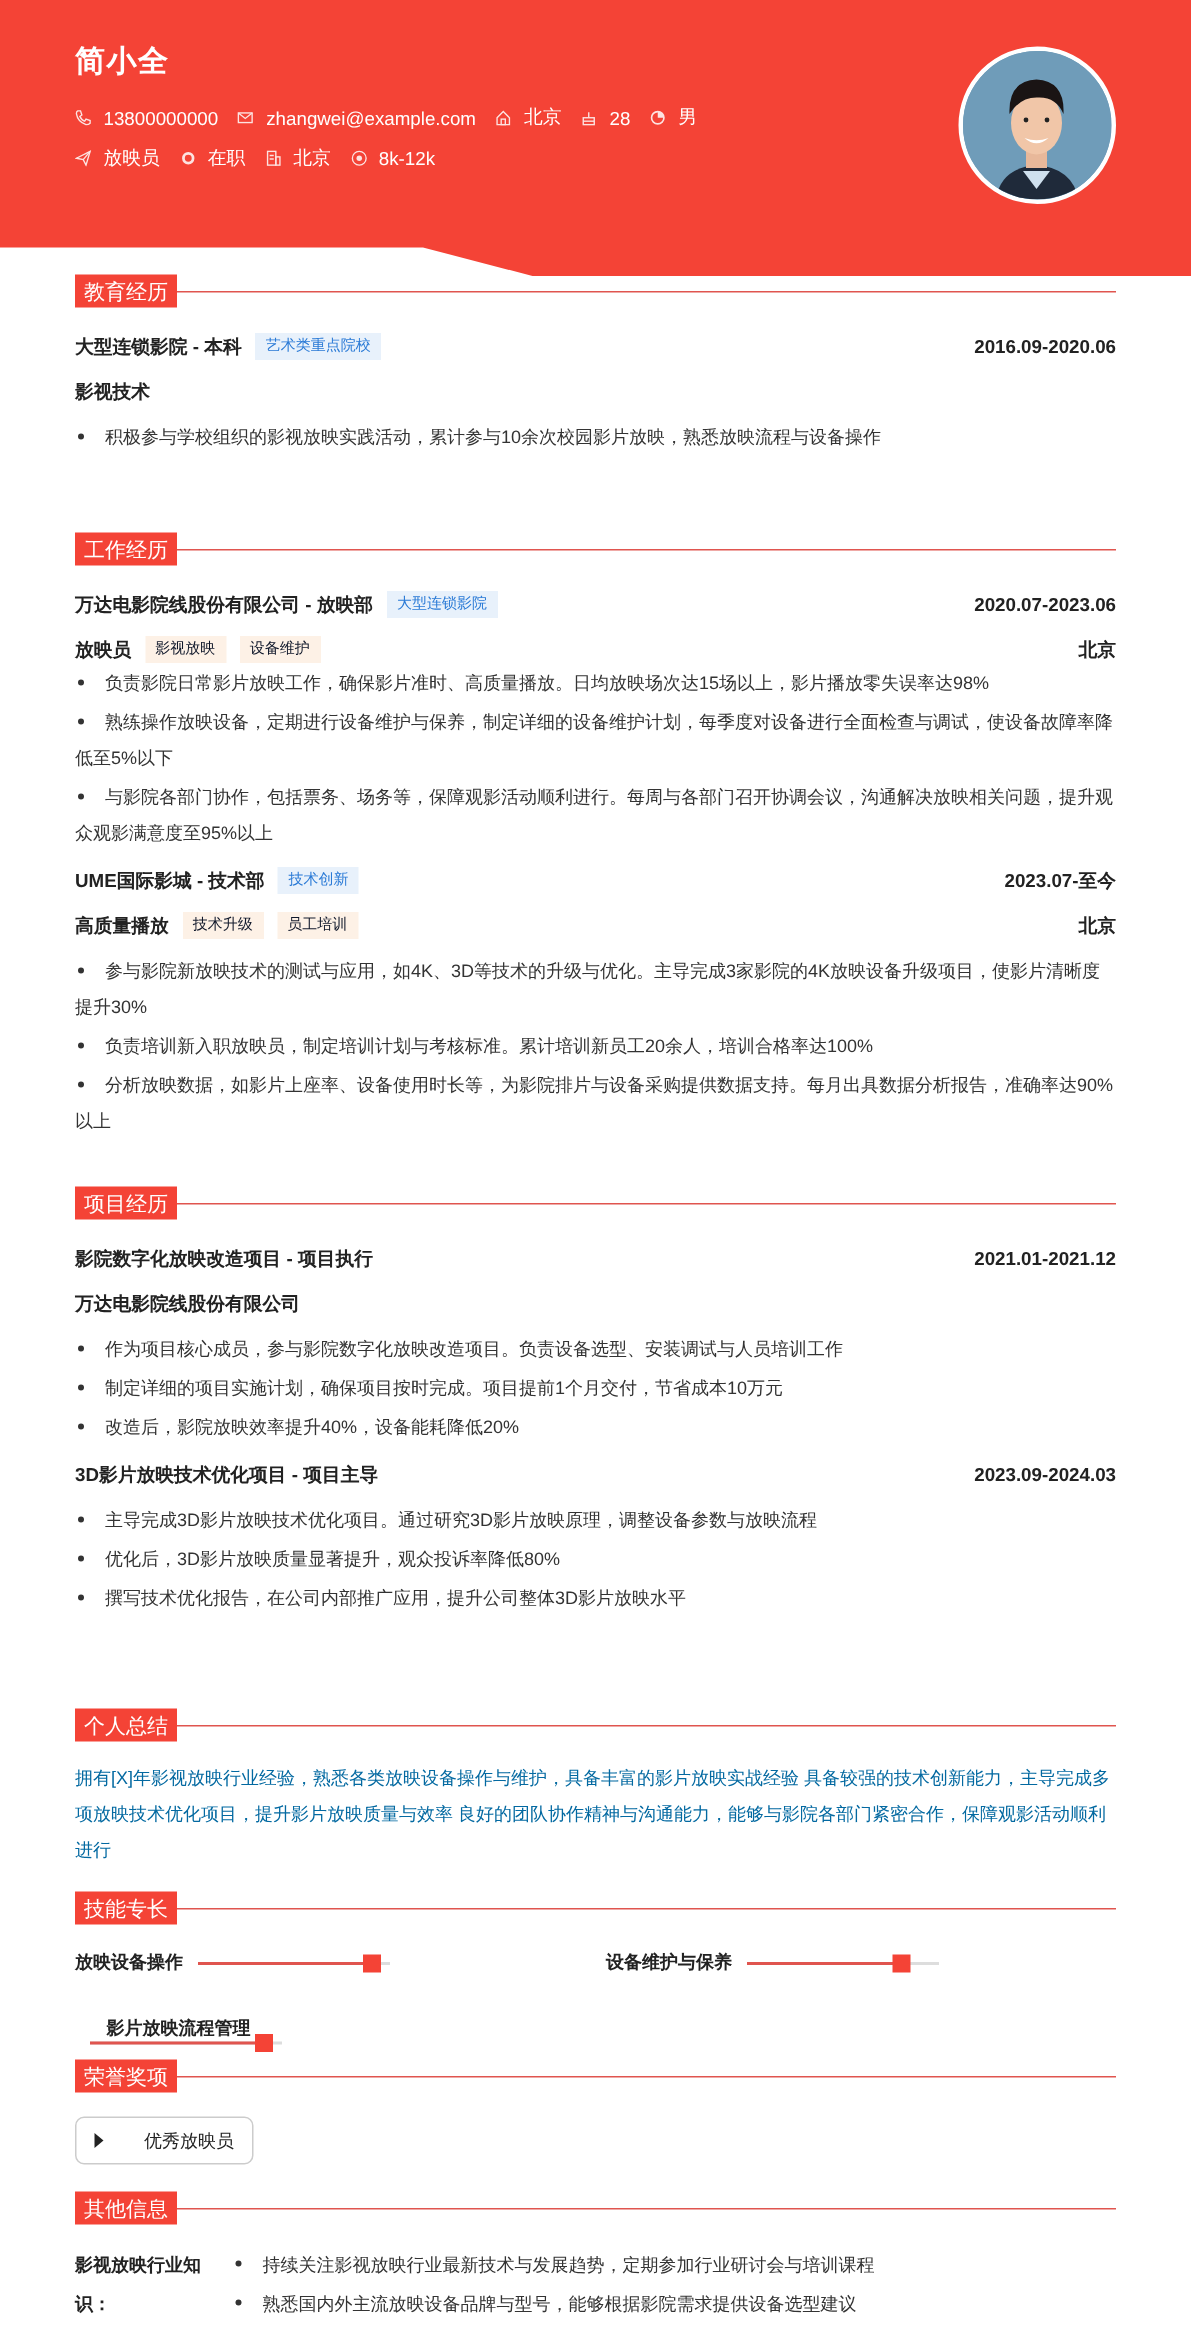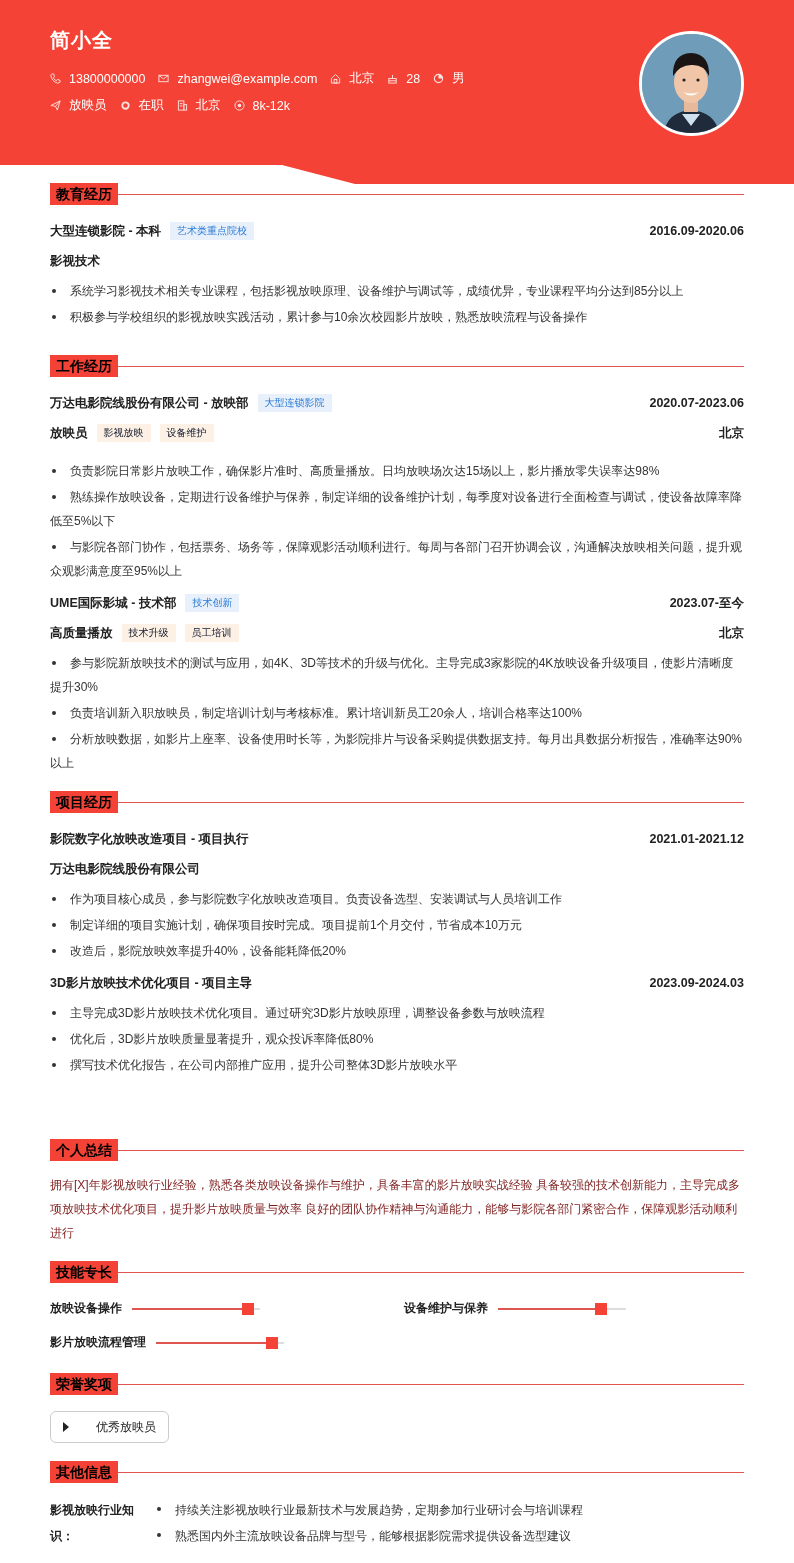--- a/index.html
+++ b/index.html
@@ -11,33 +11,33 @@
   .name { position: absolute; left: 50px; top: 27px; font-size: 20px; font-weight: bold; color: #fff; letter-spacing: 1px; }
   .info-row { position: absolute; left: 50px; display: flex; align-items: center; color: #fff; font-size: 12.5px; }
   .info-row.r1 { top: 70px; }
   .info-row.r2 { top: 97px; }
   .info-item { display: flex; align-items: center; margin-right: 13px; justify-content: space-between; }
   .info-item svg { width: 11px; height: 11px; margin-right: 8px; opacity: 0.85; }
   .avatar { position: absolute; left: 639px; top: 31px; width: 105px; height: 105px; border-radius: 50%; border: 3px solid #fff; background: #6d9ab8; overflow: hidden; }
 
   .section { position: absolute; left: 50px; width: 694px; }
   .sec-title { display: flex; align-items: center; height: 22px; }
-  .sec-title .label { background: #f44336; color: #000000; font-size: 14px; font-weight: bold; padding: 0 6px; height: 22px; line-height: 22px; }
+  .sec-title .label { background: #f44336; color: #ffffff; font-size: 14px; font-weight: normal; padding: 0 6px; height: 22px; line-height: 22px; }
   .sec-title .line { flex: 1; height: 1px; background: #e0554f; }
 
   .entry-head { display: flex; justify-content: space-between; align-items: center; height: 20px; font-size: 12.5px; font-weight: bold; color: #222; }
   .entry-head .left { display: flex; align-items: center; }
   .tag { font-size: 10px; font-weight: normal; padding: 1px 7px; margin-left: 9px; line-height: 16px; }
   .tag.blue { background: #e8f1fb; color: #2a7ad6; }
   .tag.orange { background: #fdf1e6; color: #0f172a; }
   .bullets { list-style: none; }
   .bullets li { position: relative; padding-left: 20px; font-size: 12px; line-height: 24px; color: #333; }
   .bullets li::before { content: ""; position: absolute; left: 2px; top: 10px; width: 4px; height: 4px; border-radius: 50%; background: #333; }
 
-  .summary { font-size: 12px; line-height: 24px; color: #7f1d1d; }
+  .summary { font-size: 12px; line-height: 24px; color: #0369a1; }
 
   .skill { position: absolute; display: flex; align-items: center; font-size: 12px; font-weight: bold; color: #222; }
   .skill .track { position: relative; height: 2px; background: #ddd; margin-left: 10px; }
   .skill .fill { position: absolute; left: 0; top: 0; height: 2px; background: #e0554f; }
   .skill .knob { position: absolute; top: -5px; width: 12px; height: 12px; background: #f44336; }
 
   .award { display: inline-flex; align-items: center; border: 1px solid #ccc; border-radius: 6px; height: 32px; padding: 0 12px 0 12px; font-size: 12px; color: #222; gap: 17px; }
   .award .tri { width: 0; height: 0; border-left: 6px solid #222; border-top: 5px solid transparent; border-bottom: 5px solid transparent; margin-right: 10px; }
 
   .other-row { display: flex; font-size: 12px; }
@@ -147,21 +147,20 @@
       <div class="left">
         <span>大型连锁影院 - 本科</span>
         <span class="tag blue">艺术类重点院校</span>
       </div>
       <span>2016.09-2020.06</span>
     </div>
     <div class="entry-head" style="margin-top:10px;">
       <span>影视技术</span>
     </div>
     <ul class="bullets" style="margin-top:8px;">
-      <li>系统学习影视技术相关专业课程，包括影视放映原理、设备维护与调试等，成绩优异，专业课程平均分达到85分以上</li>
       <li style="margin-top:2px;">积极参与学校组织的影视放映实践活动，累计参与10余次校园影片放映，熟悉放映流程与设备操作</li>
     </ul>
   </div>
 </div>
 
 <div class="section" style="top:355px;">
   <div class="sec-title">
     <span class="label">工作经历</span>
     <span class="line"></span>
   </div>
@@ -175,21 +174,21 @@
       <span>2020.07-2023.06</span>
     </div>
     <div class="entry-head" style="margin-top:10px;">
       <div class="left">
         <span>放映员</span>
         <span class="tag orange">影视放映</span>
         <span class="tag orange">设备维护</span>
       </div>
       <span>北京</span>
     </div>
-    <ul class="bullets" style="margin-top:16px;">
+    <ul class="bullets" style="margin-top:0;">
       <li>负责影院日常影片放映工作，确保影片准时、高质量播放。日均放映场次达15场以上，影片播放零失误率达98%</li>
       <li style="margin-top:2px; padding-left:0; text-indent:20px;">熟练操作放映设备，定期进行设备维护与保养，制定详细的设备维护计划，每季度对设备进行全面检查与调试，使设备故障率降低至5%以下</li>
       <li style="margin-top:2px; padding-left:0; text-indent:20px;">与影院各部门协作，包括票务、场务等，保障观影活动顺利进行。每周与各部门召开协调会议，沟通解决放映相关问题，提升观众观影满意度至95%以上</li>
     </ul>
   </div>
 
   <div style="margin-top:10px;">
     <div class="entry-head">
       <div class="left">
         <span>UME国际影城 - 技术部</span>
@@ -267,21 +266,21 @@
       <div class="knob" style="left:110px;"></div>
     </div>
   </div>
   <div class="skill" style="left:354px; top:39px;">
     <span>设备维护与保养</span>
     <div class="track" style="width:128px;">
       <div class="fill" style="width:102px;"></div>
       <div class="knob" style="left:97px;"></div>
     </div>
   </div>
-  <div class="skill" style="left:0; top:73px;">
+  <div class="skill" style="left:0; top:83px;flex-direction:column;">
     <span>影片放映流程管理</span>
     <div class="track" style="width:128px;">
       <div class="fill" style="width:115px;"></div>
       <div class="knob" style="left:110px;"></div>
     </div>
   </div>
 </div>
 
 <div class="section" style="top:1373px;">
   <div class="sec-title">

